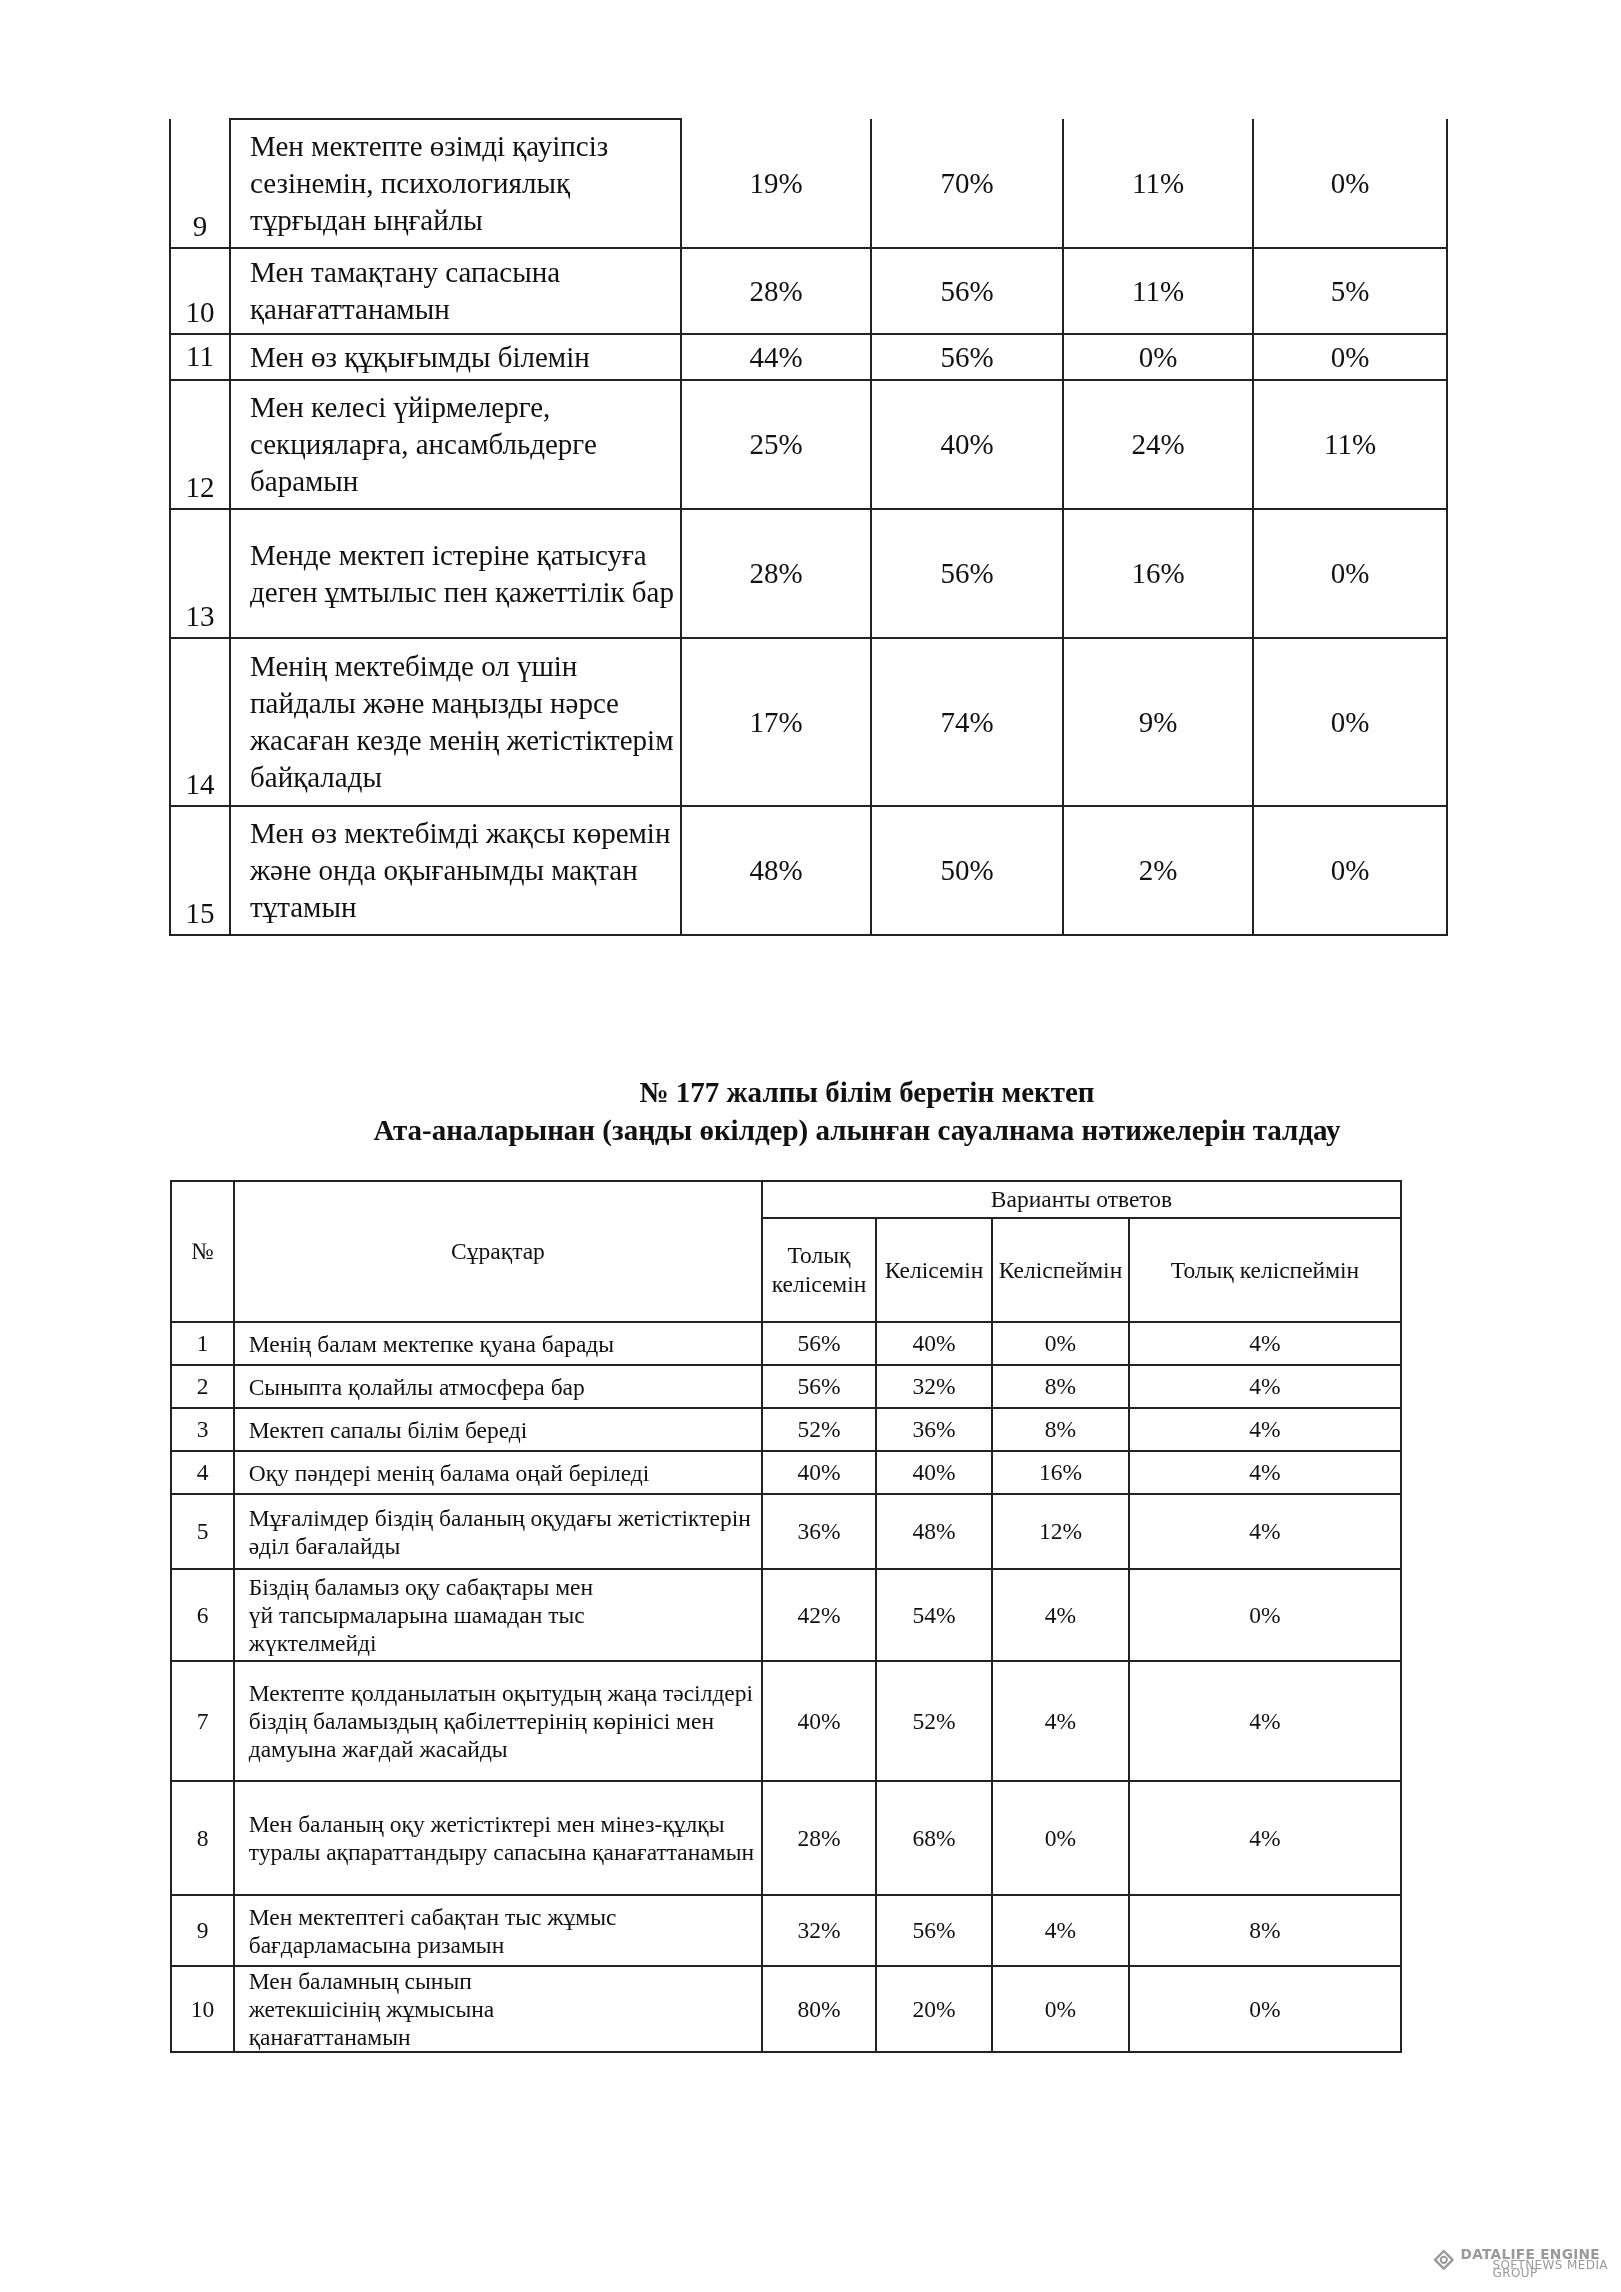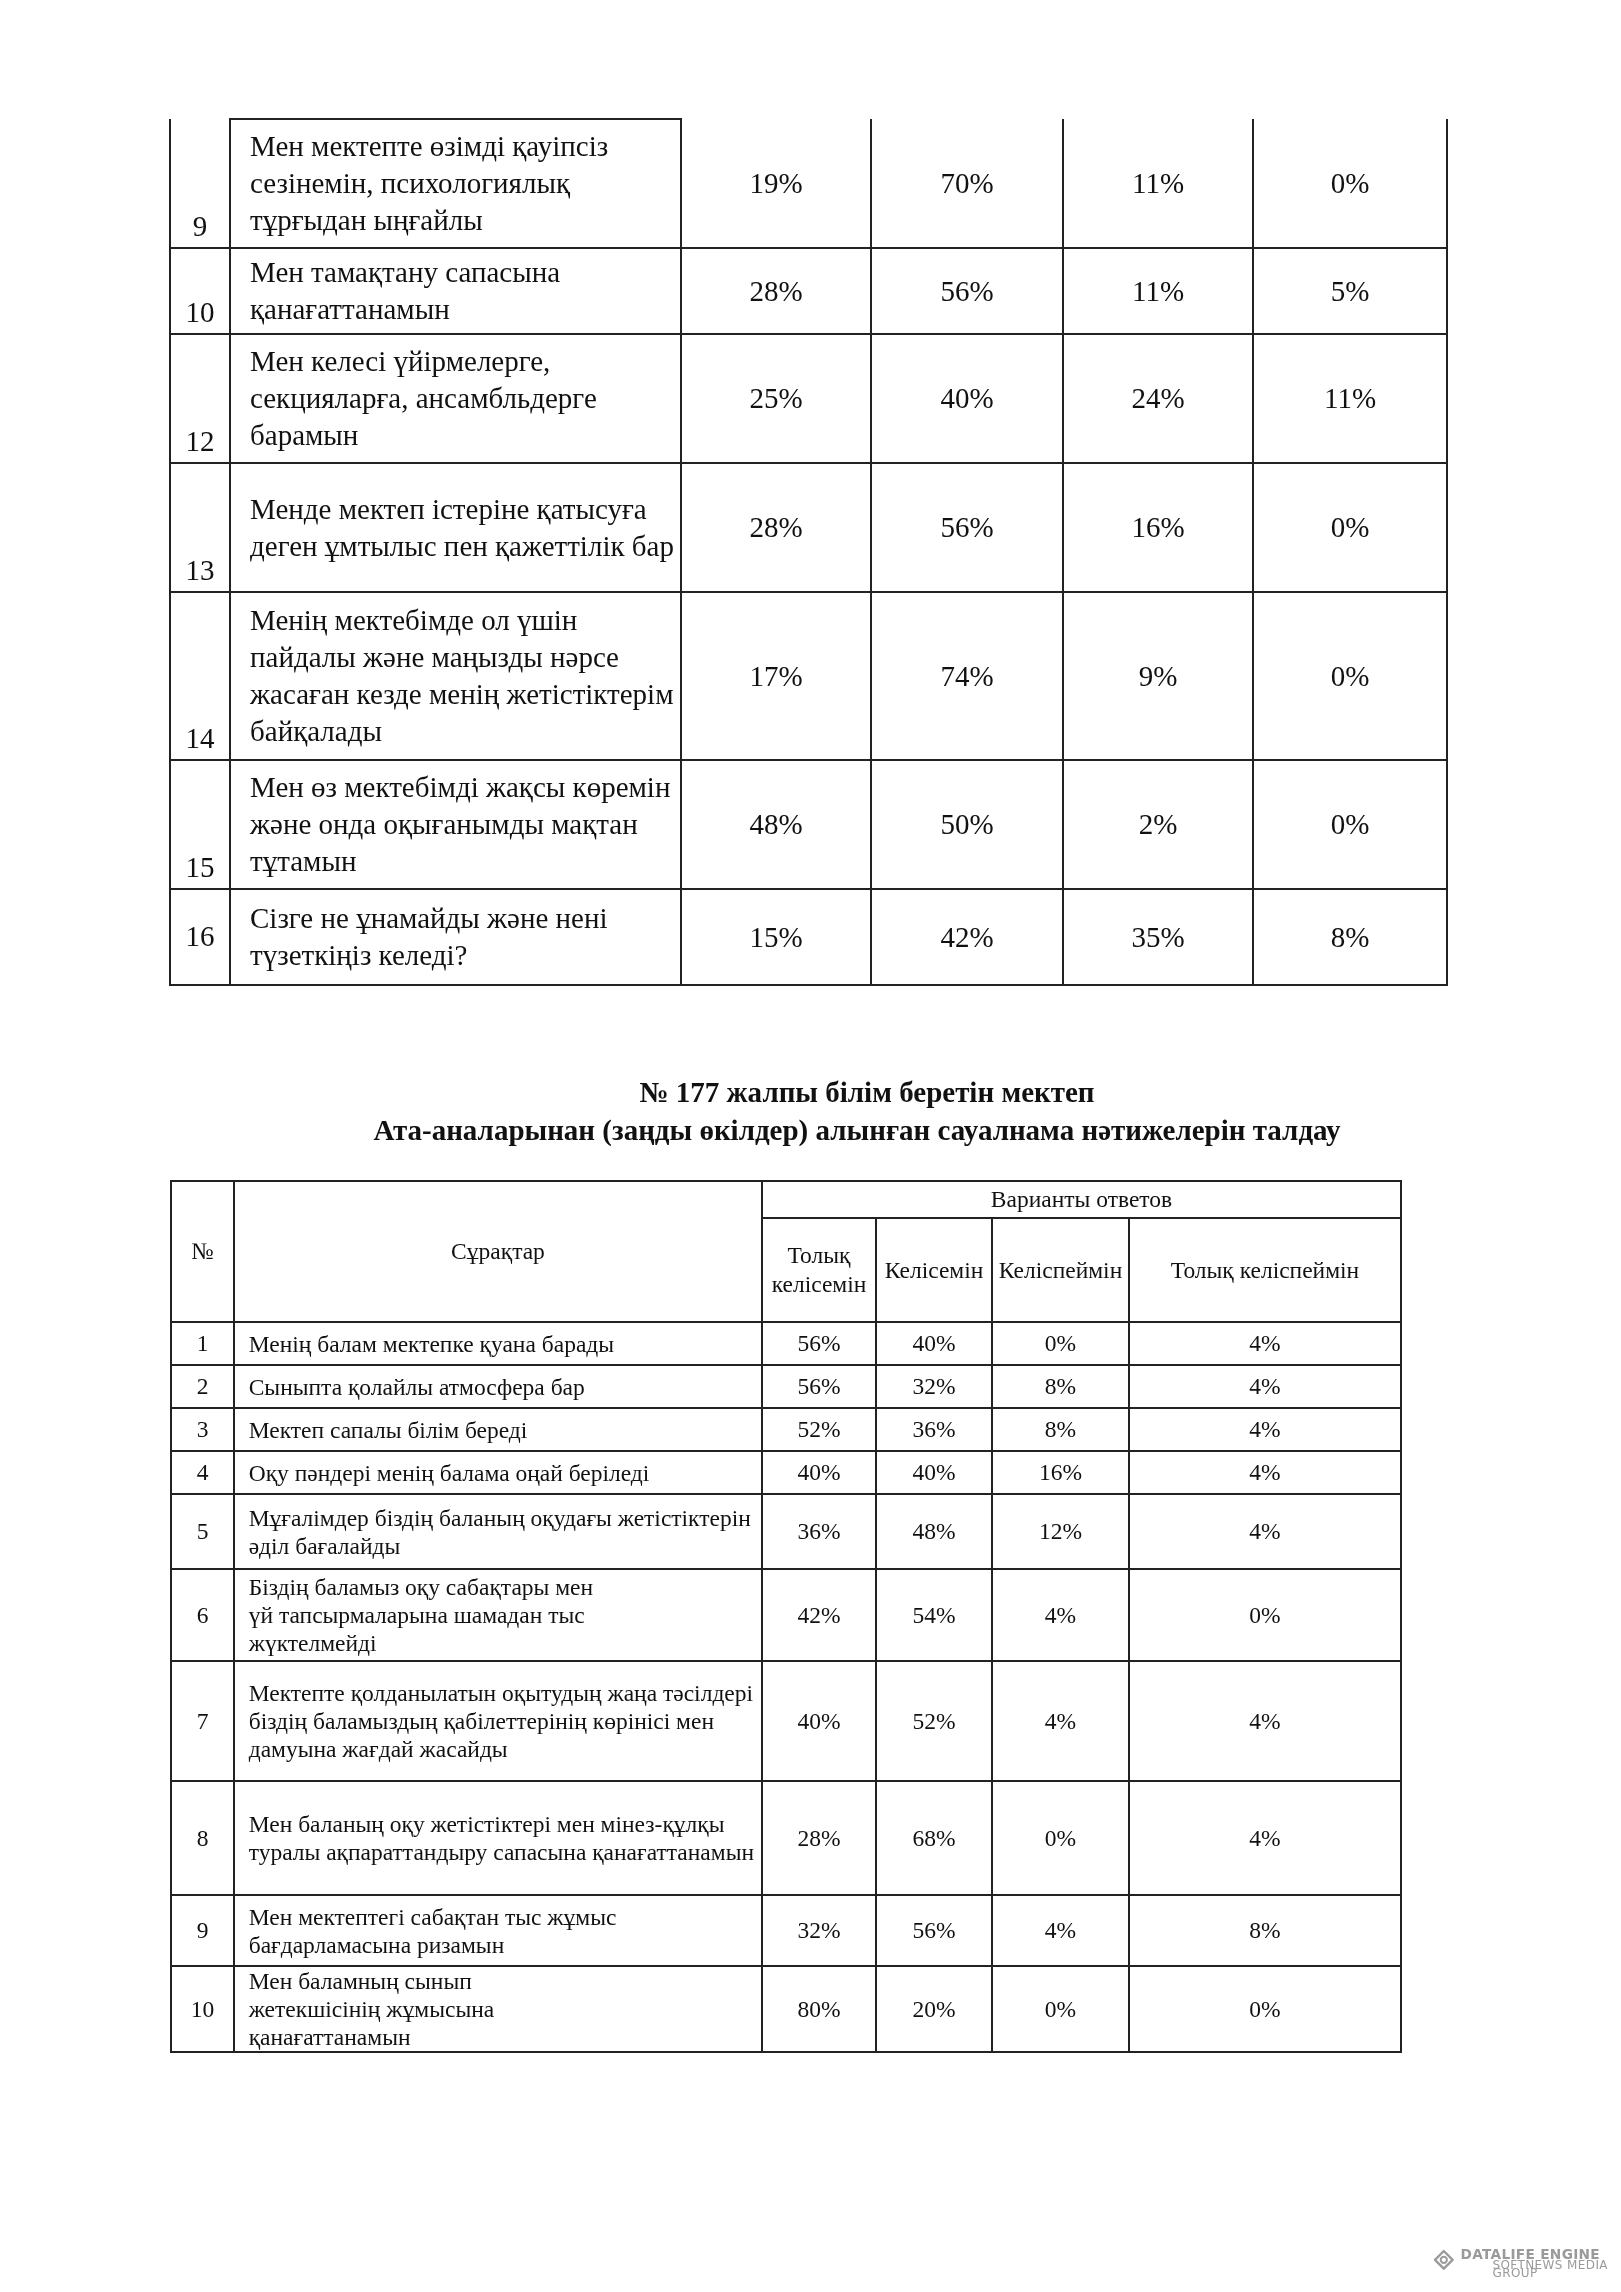--- a/index.html
+++ b/index.html
@@ -70,20 +70,28 @@
       <td class="p">0%</td>
     </tr>
     <tr style="height:86px">
       <td class="num" style="border-top:2px solid #222">10</td>
       <td class="q">Мен тамақтану сапасына қанағаттанамын</td>
       <td class="p">28%</td>
       <td class="p">56%</td>
       <td class="p">11%</td>
       <td class="p">5%</td>
     </tr>
+    <tr style="height:46px">
+      <td class="num mid" style="border-top:2px solid #222">11</td>
+      <td class="q">Мен өз құқығымды білемін</td>
+      <td class="p">44%</td>
+      <td class="p">56%</td>
+      <td class="p">0%</td>
+      <td class="p">0%</td>
+    </tr>
     <tr style="height:129px">
       <td class="num" style="border-top:2px solid #222">12</td>
       <td class="q">Мен келесі үйірмелерге, секцияларға, ансамбльдерге барамын</td>
       <td class="p">25%</td>
       <td class="p">40%</td>
       <td class="p">24%</td>
       <td class="p">11%</td>
     </tr>
     <tr style="height:129px">
       <td class="num" style="border-top:2px solid #222">13</td>
@@ -101,28 +109,20 @@
       <td class="p">9%</td>
       <td class="p">0%</td>
     </tr>
     <tr style="height:129px">
       <td class="num" style="border-top:2px solid #222">15</td>
       <td class="q">Мен өз мектебімді жақсы көремін және онда оқығанымды мақтан тұтамын</td>
       <td class="p">48%</td>
       <td class="p">50%</td>
       <td class="p">2%</td>
       <td class="p">0%</td>
-    </tr>
-    <tr style="height:96px">
-      <td class="num mid" style="border-top:2px solid #222">16</td>
-      <td class="q">Сізге не ұнамайды және нені түзеткіңіз келеді?</td>
-      <td class="p">15%</td>
-      <td class="p">42%</td>
-      <td class="p">35%</td>
-      <td class="p">8%</td>
     </tr>
   </tbody>
 </table>
 
 <div class="heading h1">№ 177 жалпы білім беретін мектеп</div>
 <div class="heading h2">Ата-аналарынан (заңды өкілдер) алынған сауалнама нәтижелерін талдау</div>
 
 <table class="t2">
   <colgroup>
       <col class="c-num">

